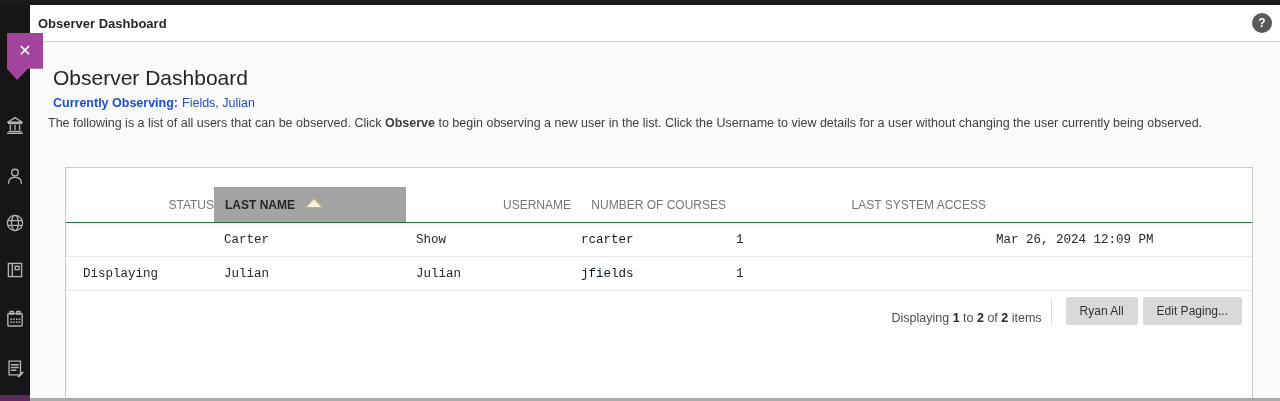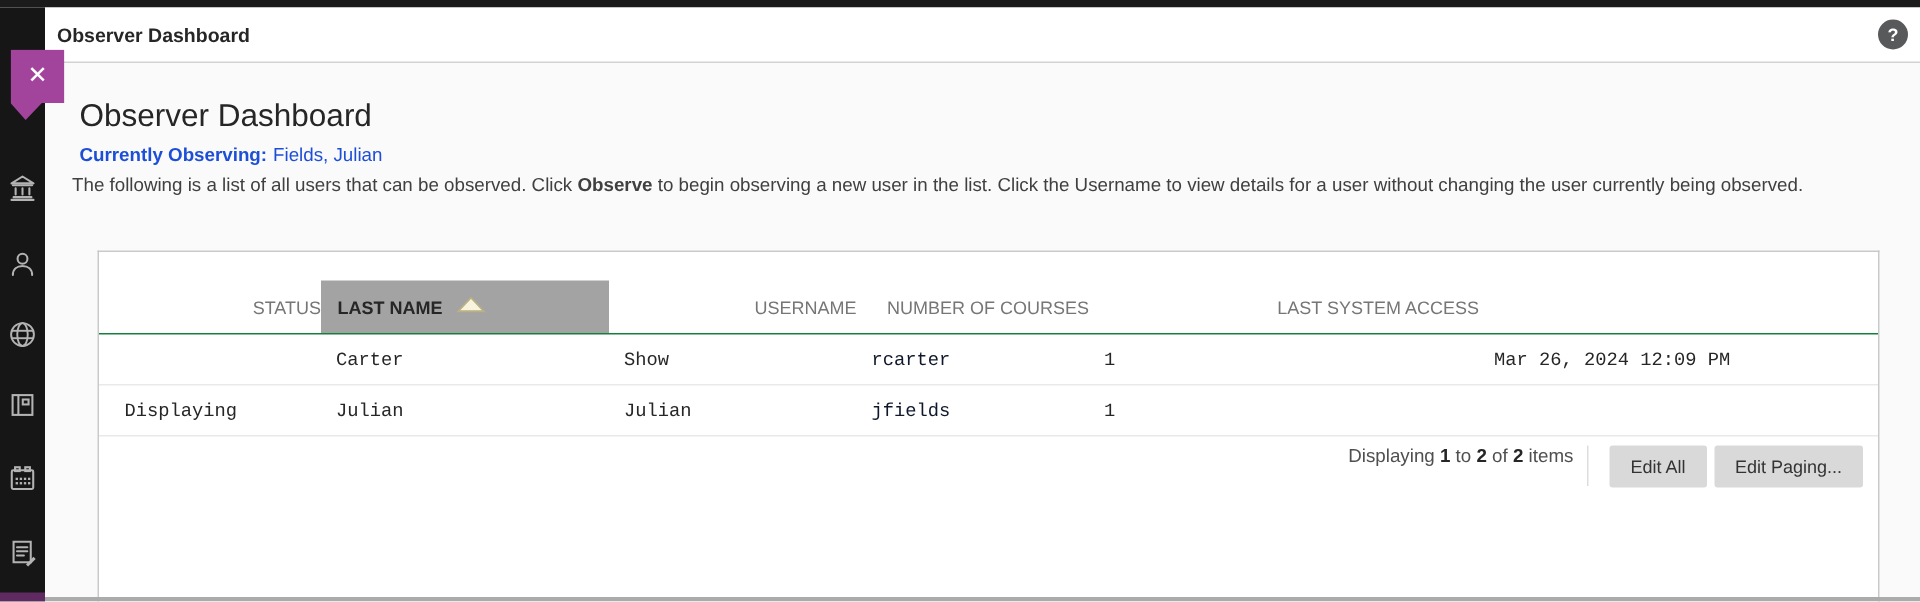--- a/index.html
+++ b/index.html
@@ -68,21 +68,21 @@
   .th.sorted {
     background: #a3a3a3; height: 100%; display: flex; align-items: center;
     font-weight: bold; color: #262626;
   }
   .sort-tri { margin-left: 9px; display: inline-block; }
   .trow { height: 34px; border-bottom: 1px solid #e9e9e9; font-size: 12.5px; color: #262626; }
   .td { padding-left: 10px; font-family: Liberation Mono, monospace; }
   .td.status { padding-left: 17px; }
   .link { color: #0f172a; text-decoration: none; cursor: pointer; }
 
-  .tfoot { display: flex; justify-content: flex-end; align-items: flex-start; padding: 6px 10px 0 0; }
+  .tfoot { display: flex; justify-content: flex-end; align-items: flex-end; padding: 6px 10px 0 0; }
   .displaying { font-size: 12.5px; color: #4f4f4f; margin-right: 9px; white-space: pre; }
   .displaying b { color: #262626; }
   .vdiv { width: 1px; height: 27px; background: #ddd; margin-right: 9px; }
   .btn {
     background: #d9d9d9; border: none; border-radius: 2px; font-size: 12px; color: #333;
     padding: 7px 14px; margin-left: 5px; cursor: pointer; font-family: inherit;
   }
 </style>
 </head>
 <body>
@@ -196,19 +196,19 @@
       <div class="td status">Displaying</div>
       <div class="td">Julian</div>
       <div class="td">Julian</div>
       <div class="td"><a class="link">jfields</a></div>
       <div class="td">1</div>
     </div>
 
     <div class="tfoot">
       <span class="displaying"><span>Displaying </span><b>1</b><span> to </span><b>2</b><span> of </span><b>2</b><span> items</span></span>
       <span class="vdiv"></span>
-      <button class="btn">Edit All</button>
+      <button class="btn">Ryan All</button>
       <button class="btn">Edit Paging...</button>
     </div>
   </section>
 </main>
 
 <div class="bottom-edge"></div>
 
 </body></html>

